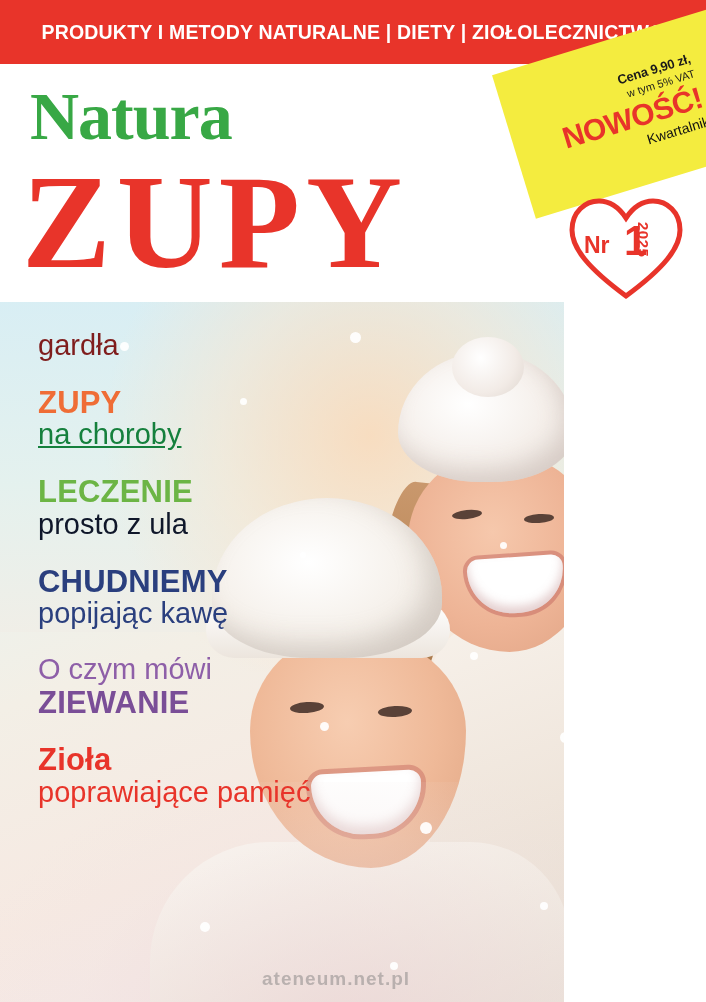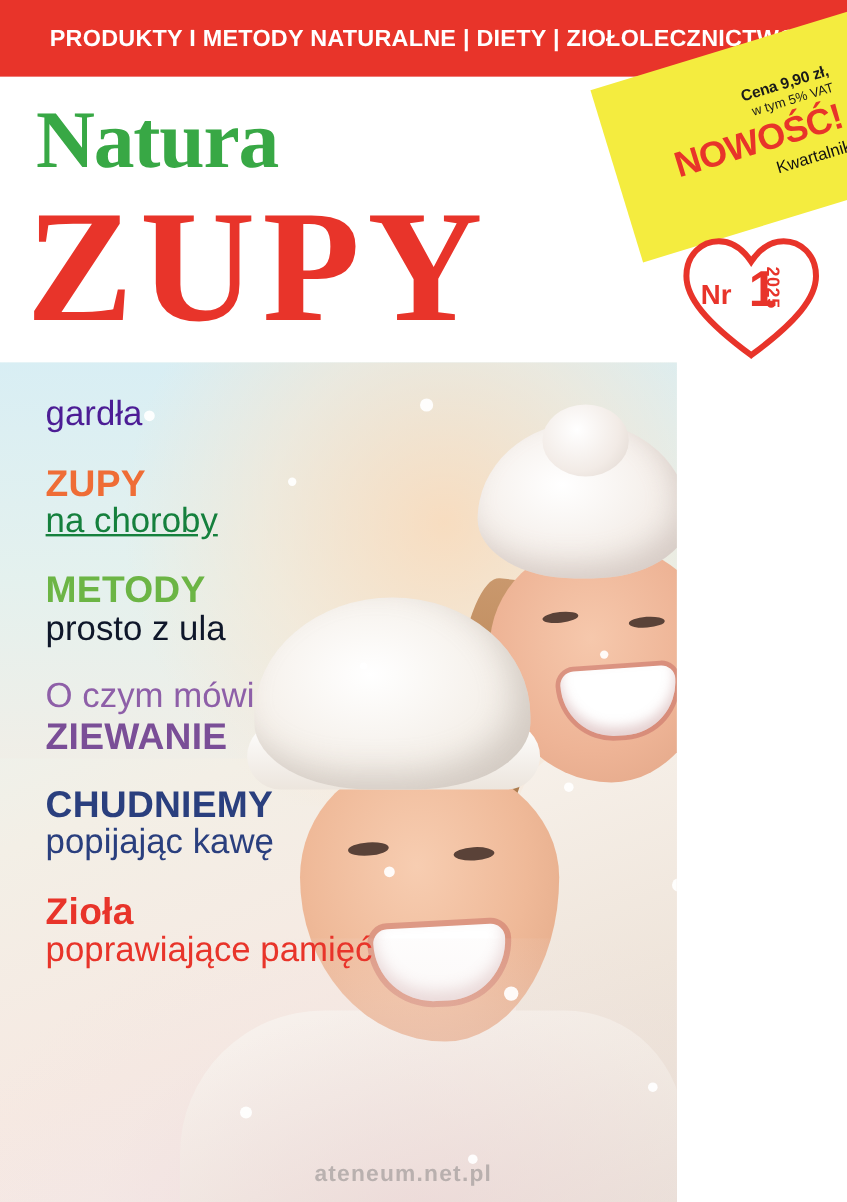--- a/index.html
+++ b/index.html
@@ -341,21 +341,21 @@
     width: 320px;
     padding-left: 38px;
     box-sizing: border-box;
   }
   .line-block {
     margin-bottom: 24px;
   }
   .l1 { font-size: 31px; font-weight: bold; line-height: 1.08; letter-spacing: 0.2px; }
   .l2 { font-size: 29px; font-weight: normal; line-height: 1.1; }
   .c-teal   { color: #17b6c9; }
-  .c-dark   { color: #4c1d95; }
+  .c-dark   { color: #7f1d1d; }
   .c-orange { color: #ef6d36; }
   .c-orange2{ color: #15803d; text-decoration: underline; }
   .c-green  { color: #6cb545; }
   .c-green2 { color: #0f172a; }
   .c-plum   { color: #8e5fa8; }
   .c-plumdk { color: #7a4e97; }
   .c-navy   { color: #2a3f7e; }
   .c-red    { color: #e8342a; }
 
   .watermark {
@@ -448,34 +448,34 @@
     <div class="line-block">
       <div class="l2 c-dark">gardła</div>
     </div>
 
     <div class="line-block">
       <div class="l1 c-orange">ZUPY</div>
       <div class="l2 c-orange2">na choroby</div>
     </div>
 
     <div class="line-block">
-      <div class="l1 c-green">METODY</div>
+      <div class="l1 c-green">LECZENIE</div>
       <div class="l2 c-green2">prosto z ula</div>
+    </div>
+
+    <div class="line-block">
+      <div class="l1 c-navy">CHUDNIEMY</div>
+      <div class="l2 c-navy">popijając kawę</div>
     </div>
 
     <div class="line-block">
       <div class="l2 c-plum">O czym mówi</div>
       <div class="l1 c-plumdk">ZIEWANIE</div>
     </div>
 
     <div class="line-block">
-      <div class="l1 c-navy">CHUDNIEMY</div>
-      <div class="l2 c-navy">popijając kawę</div>
-    </div>
-
-    <div class="line-block">
       <div class="l1 c-red">Zioła</div>
       <div class="l2 c-red">poprawiające pamięć</div>
     </div>
 
   </div>
 
 </div>
 
 </body></html>

